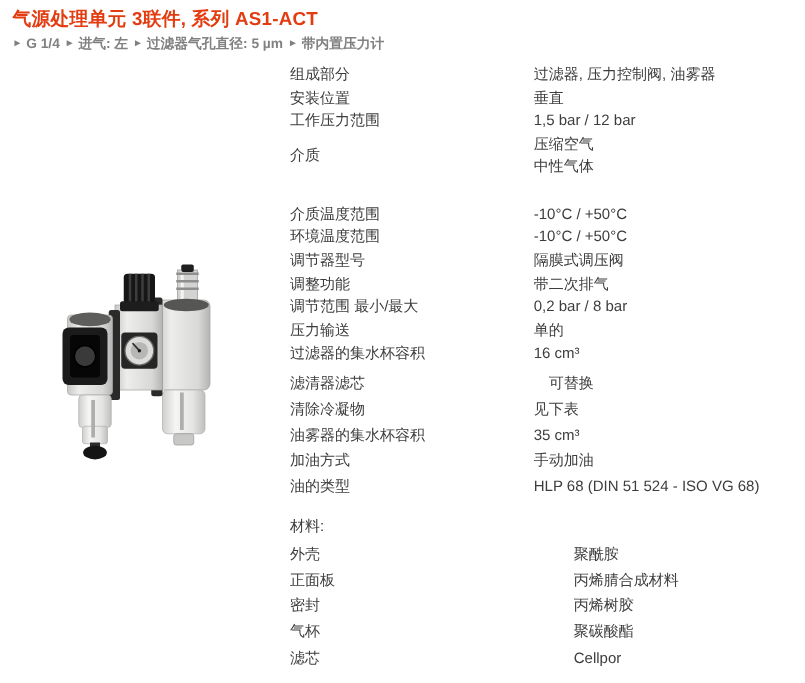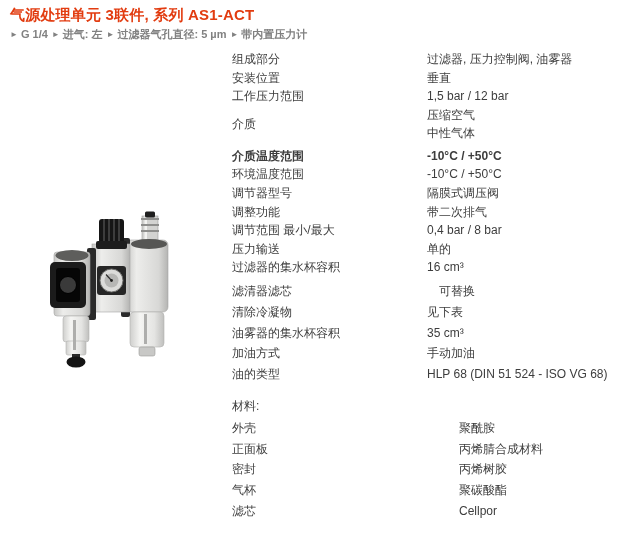--- a/index.html
+++ b/index.html
@@ -32,21 +32,21 @@
     position:absolute;left:46px;top:208px;width:132px;height:166px;
   }
   .specs{
     position:absolute;left:232px;top:50px;width:402px;
     font-size:12px;line-height:18.5px;color:var(--c-text);
   }
   .row{display:flex;align-items:center;min-height:18.6px;}
   .row .lab{width:195px;flex:0 0 195px;}
   .row .val{flex:1;}
   
-  #spec-rows .row:nth-child(5){margin-top:4px;font-weight:bold;}
+  #spec-rows .row:nth-child(5){margin-top:19px;}
   #spec-rows .row:nth-child(12){margin-top:4px;gap:12px;}
   #spec-rows .row:nth-child(n+12){min-height:20.8px;}
   .materials{margin-top:12px;}
   .materials-heading{min-height:20.8px;}
   #material-rows .row{min-height:20.8px;gap:32px;}
 </style>
 </head>
 <body>
 
 <div class="page">
@@ -169,21 +169,21 @@
         </div>
         <div class="row">
           <div class="lab">调整功能</div>
           <div class="val">
             <div>带二次排气</div>
           </div>
         </div>
         <div class="row">
           <div class="lab">调节范围 最小/最大</div>
           <div class="val">
-            <div>0,4 bar / 8 bar</div>
+            <div>0,2 bar / 8 bar</div>
           </div>
         </div>
         <div class="row">
           <div class="lab">压力输送</div>
           <div class="val">
             <div>单的</div>
           </div>
         </div>
         <div class="row">
           <div class="lab">过滤器的集水杯容积</div>

